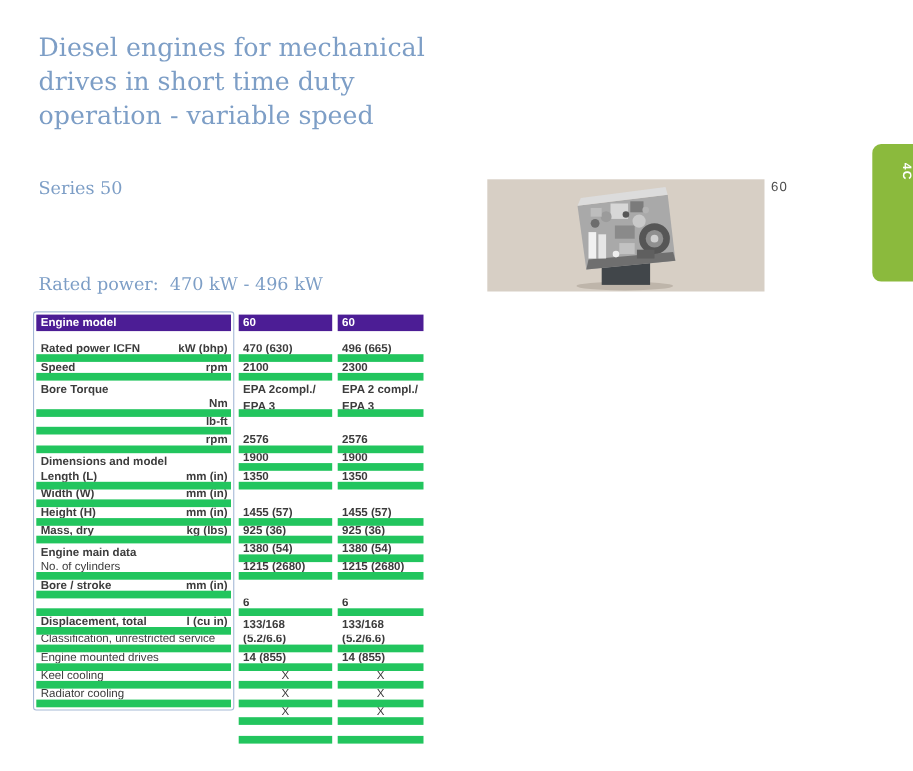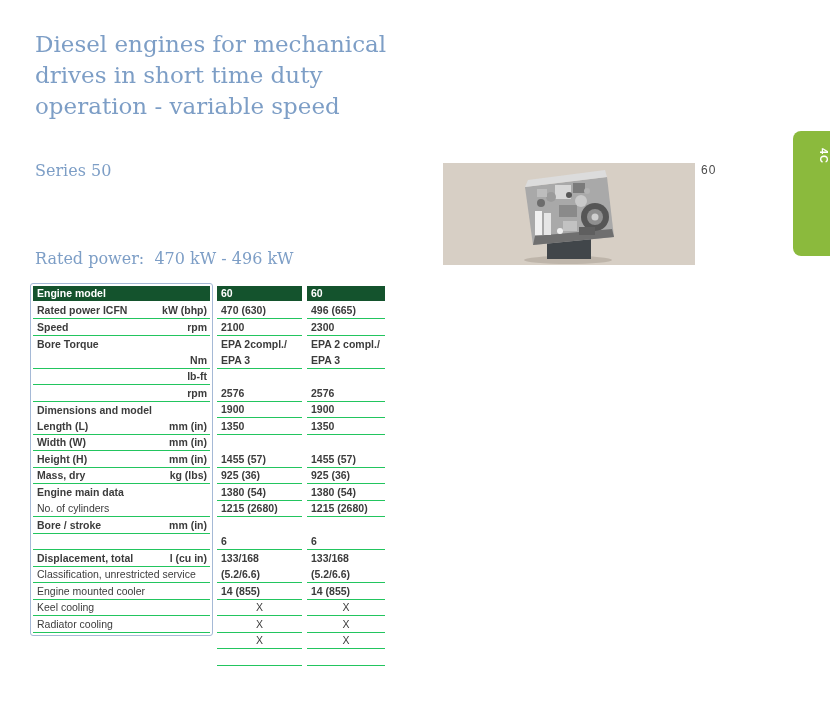--- a/index.html
+++ b/index.html
@@ -52,24 +52,24 @@
     position:absolute; left:30px; top:0; width:183px;
     border:1px solid #A5B9D6; border-radius:3px; padding:2px;
     box-sizing:border-box; background:#fff;
   }
   .tbl-col { position:absolute; top:3px; background:#fff; }
   .tbl-col.c1 { left:217px; width:85px; }
   .tbl-col.c2 { left:307px; width:78px; }
 
   .row { position:relative; height:16.5px; box-sizing:border-box;
          display:flex; align-items:center; overflow:hidden; }
-  .row.bordered { border-bottom:1px solid #22c55e; }
+  .row.bordered { border-bottom:7px solid #22c55e; }
   .row.dbl { height:33px; align-items:flex-start; line-height:16.5px; }
   .row.hdr {
-    height:14.5px; margin-bottom:2px; background:#14532d; color:#ffffff;
+    height:14.5px; margin-bottom:12px; background:#4c1d95; color:#ffffff;
     font-weight:bold; padding-left:4px;
   }
   .row .lbl { font-weight:bold; padding-left:4px; flex:1; white-space:nowrap; }
   .row .lbl.light { font-weight:normal; }
   .row .unit { font-weight:bold; padding-right:3px; white-space:nowrap; }
   .row.sec .lbl { font-weight:bold; }
   .row .val { font-weight:bold; padding-left:4px; white-space:nowrap; }
   .row .val.two { line-height:16.5px; }
   .row .chk { font-weight:normal; width:100%; text-align:center; }
 </style>
@@ -181,21 +181,21 @@
           <div class="lbl"></div>
         </div>
         <div class="row bordered">
           <div class="lbl">Displacement, total</div>
           <div class="unit">l (cu in)</div>
         </div>
         <div class="row bordered">
           <div class="lbl light">Classification, unrestricted service</div>
         </div>
         <div class="row bordered">
-          <div class="lbl light">Engine mounted cooler</div>
+          <div class="lbl light">Engine mounted drives</div>
         </div>
         <div class="row bordered">
           <div class="lbl light">Keel cooling</div>
         </div>
         <div class="row bordered">
           <div class="lbl light">Radiator cooling</div>
         </div>
       </div>
     <div class="tbl-col c1" id="tblCol1">
         <div class="row hdr">60</div>

